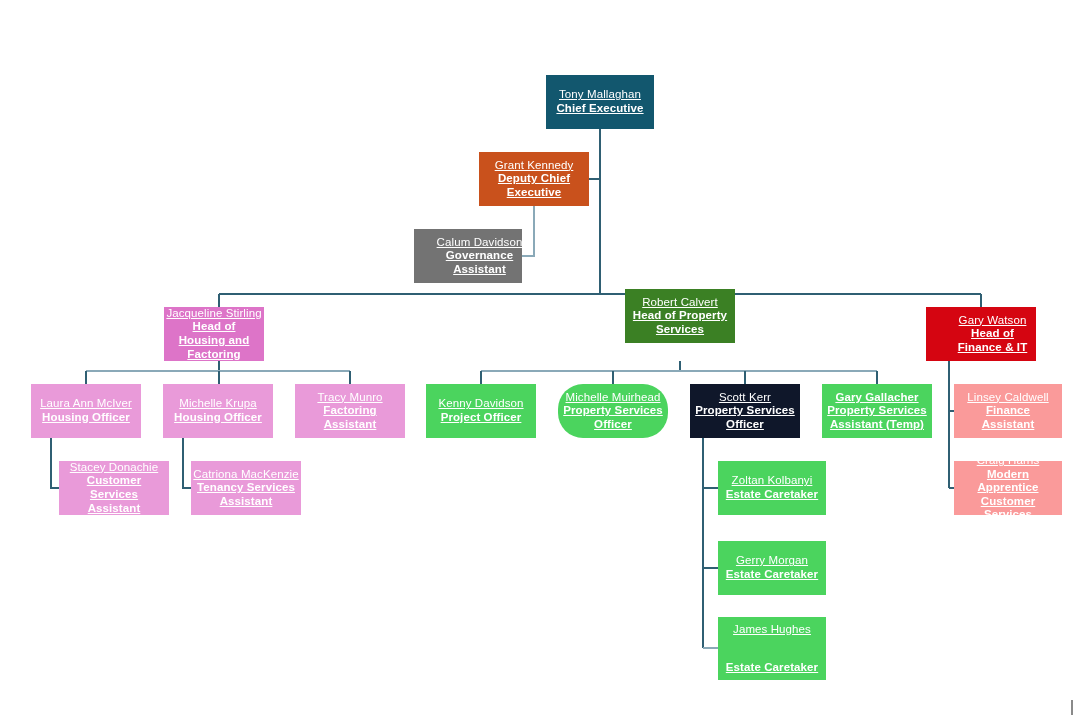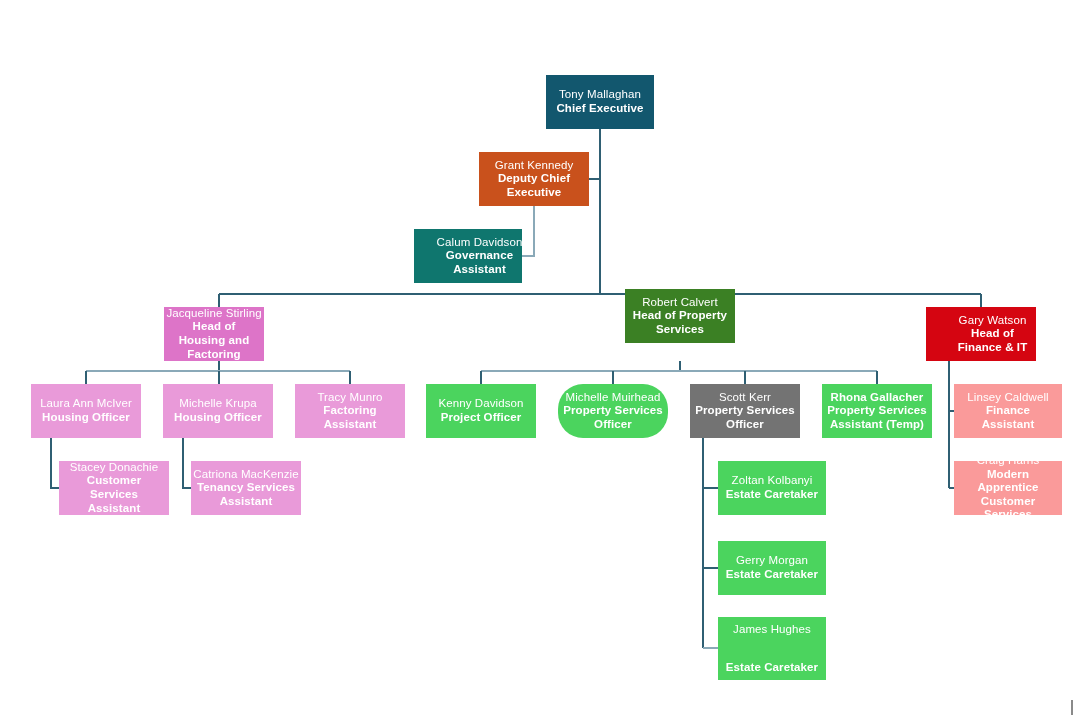--- a/index.html
+++ b/index.html
@@ -35,20 +35,21 @@
     box-sizing: border-box;
     display: flex;
     flex-direction: column;
     align-items: center;
     justify-content: center;
     text-align: center;
     color: #ffffff;
     padding: 4px 5px;
     line-height: 1.18;
     overflow: hidden;
+    text-decoration: underline;
   }
   .node .nm {
     font-size: 11.5px;
     font-weight: 400;
     letter-spacing: 0.1px;
     white-space: nowrap;
   }
   .node .ttl {
     font-size: 11.5px;
     font-weight: bold;
@@ -101,21 +102,21 @@
     </svg>
 
 <div class="node" style="left: 546px; top: 75px; width: 108px; height: 54px; background: rgb(18, 87, 110);">
       <div class="nm">Tony Mallaghan</div>
       <div class="ttl">Chief Executive</div>
     </div>
     <div class="node" style="left: 479px; top: 152px; width: 110px; height: 54px; background: rgb(201, 81, 28);">
       <div class="nm">Grant Kennedy</div>
       <div class="ttl">Deputy Chief Executive</div>
     </div>
-    <div class="node" style="left: 414px; top: 229px; width: 108px; height: 54px; background: #0f766e; padding-left: 28px;">
+    <div class="node" style="left: 414px; top: 229px; width: 108px; height: 54px; background: #737373; padding-left: 28px;">
       <div class="nm">Calum Davidson</div>
       <div class="ttl">Governance Assistant</div>
     </div>
     <div class="node" style="left: 164px; top: 307px; width: 100px; height: 54px; background: rgb(221, 116, 200);">
       <div class="nm">Jacqueline Stirling</div>
       <div class="ttl">Head of Housing and Factoring</div>
     </div>
     <div class="node" style="left: 625px; top: 289px; width: 110px; height: 54px; background: rgb(59, 128, 36);">
       <div class="nm">Robert Calvert</div>
       <div class="ttl">Head of Property Services</div>
@@ -145,26 +146,26 @@
       <div class="ttl">Tenancy Services Assistant</div>
     </div>
     <div class="node" style="left: 426px; top: 384px; width: 110px; height: 54px; background: rgb(75, 212, 94);">
       <div class="nm">Kenny Davidson</div>
       <div class="ttl">Project Officer</div>
     </div>
     <div class="node" style="left: 558px; top: 384px; width: 110px; height: 54px; background: rgb(75, 212, 94); border-radius: 25px;">
       <div class="nm">Michelle Muirhead</div>
       <div class="ttl">Property Services Officer</div>
     </div>
-    <div class="node" style="left: 690px; top: 384px; width: 110px; height: 54px; background: #737373;">
+    <div class="node" style="left: 690px; top: 384px; width: 110px; height: 54px; background: #0f172a;">
       <div class="nm">Scott Kerr</div>
       <div class="ttl">Property Services Officer</div>
     </div>
     <div class="node name-bold" style="left: 822px; top: 384px; width: 110px; height: 54px; background: rgb(75, 212, 94);">
-      <div class="nm">Rhona Gallacher</div>
+      <div class="nm">Gary Gallacher</div>
       <div class="ttl">Property Services Assistant (Temp)</div>
     </div>
     <div class="node" style="left: 718px; top: 461px; width: 108px; height: 54px; background: rgb(75, 212, 94);">
       <div class="nm">Zoltan Kolbanyi</div>
       <div class="ttl">Estate Caretaker</div>
     </div>
     <div class="node" style="left: 718px; top: 541px; width: 108px; height: 54px; background: rgb(75, 212, 94);">
       <div class="nm">Gerry Morgan</div>
       <div class="ttl">Estate Caretaker</div>
     </div>

